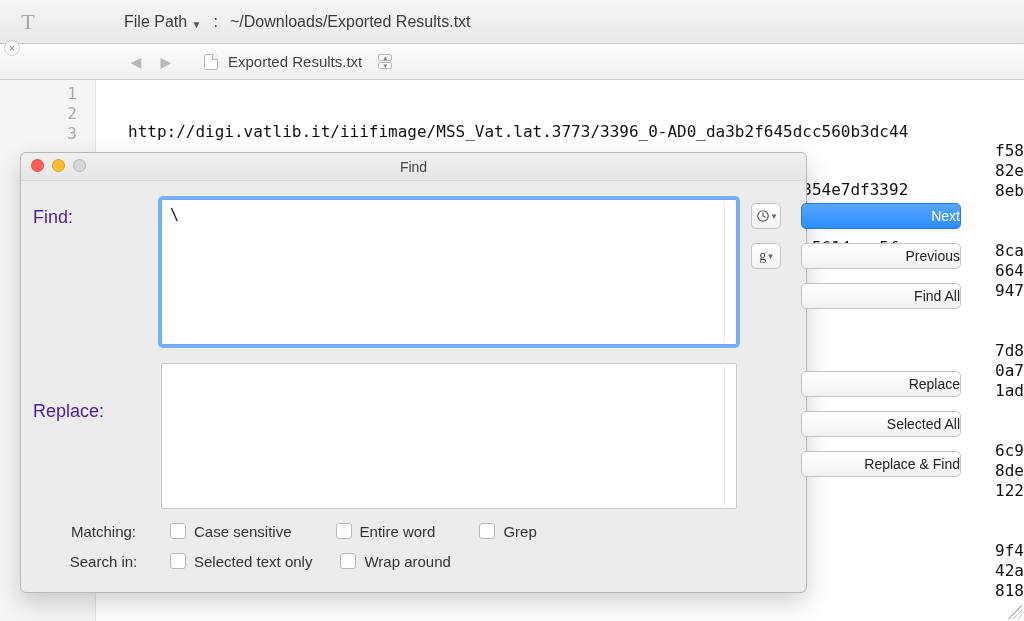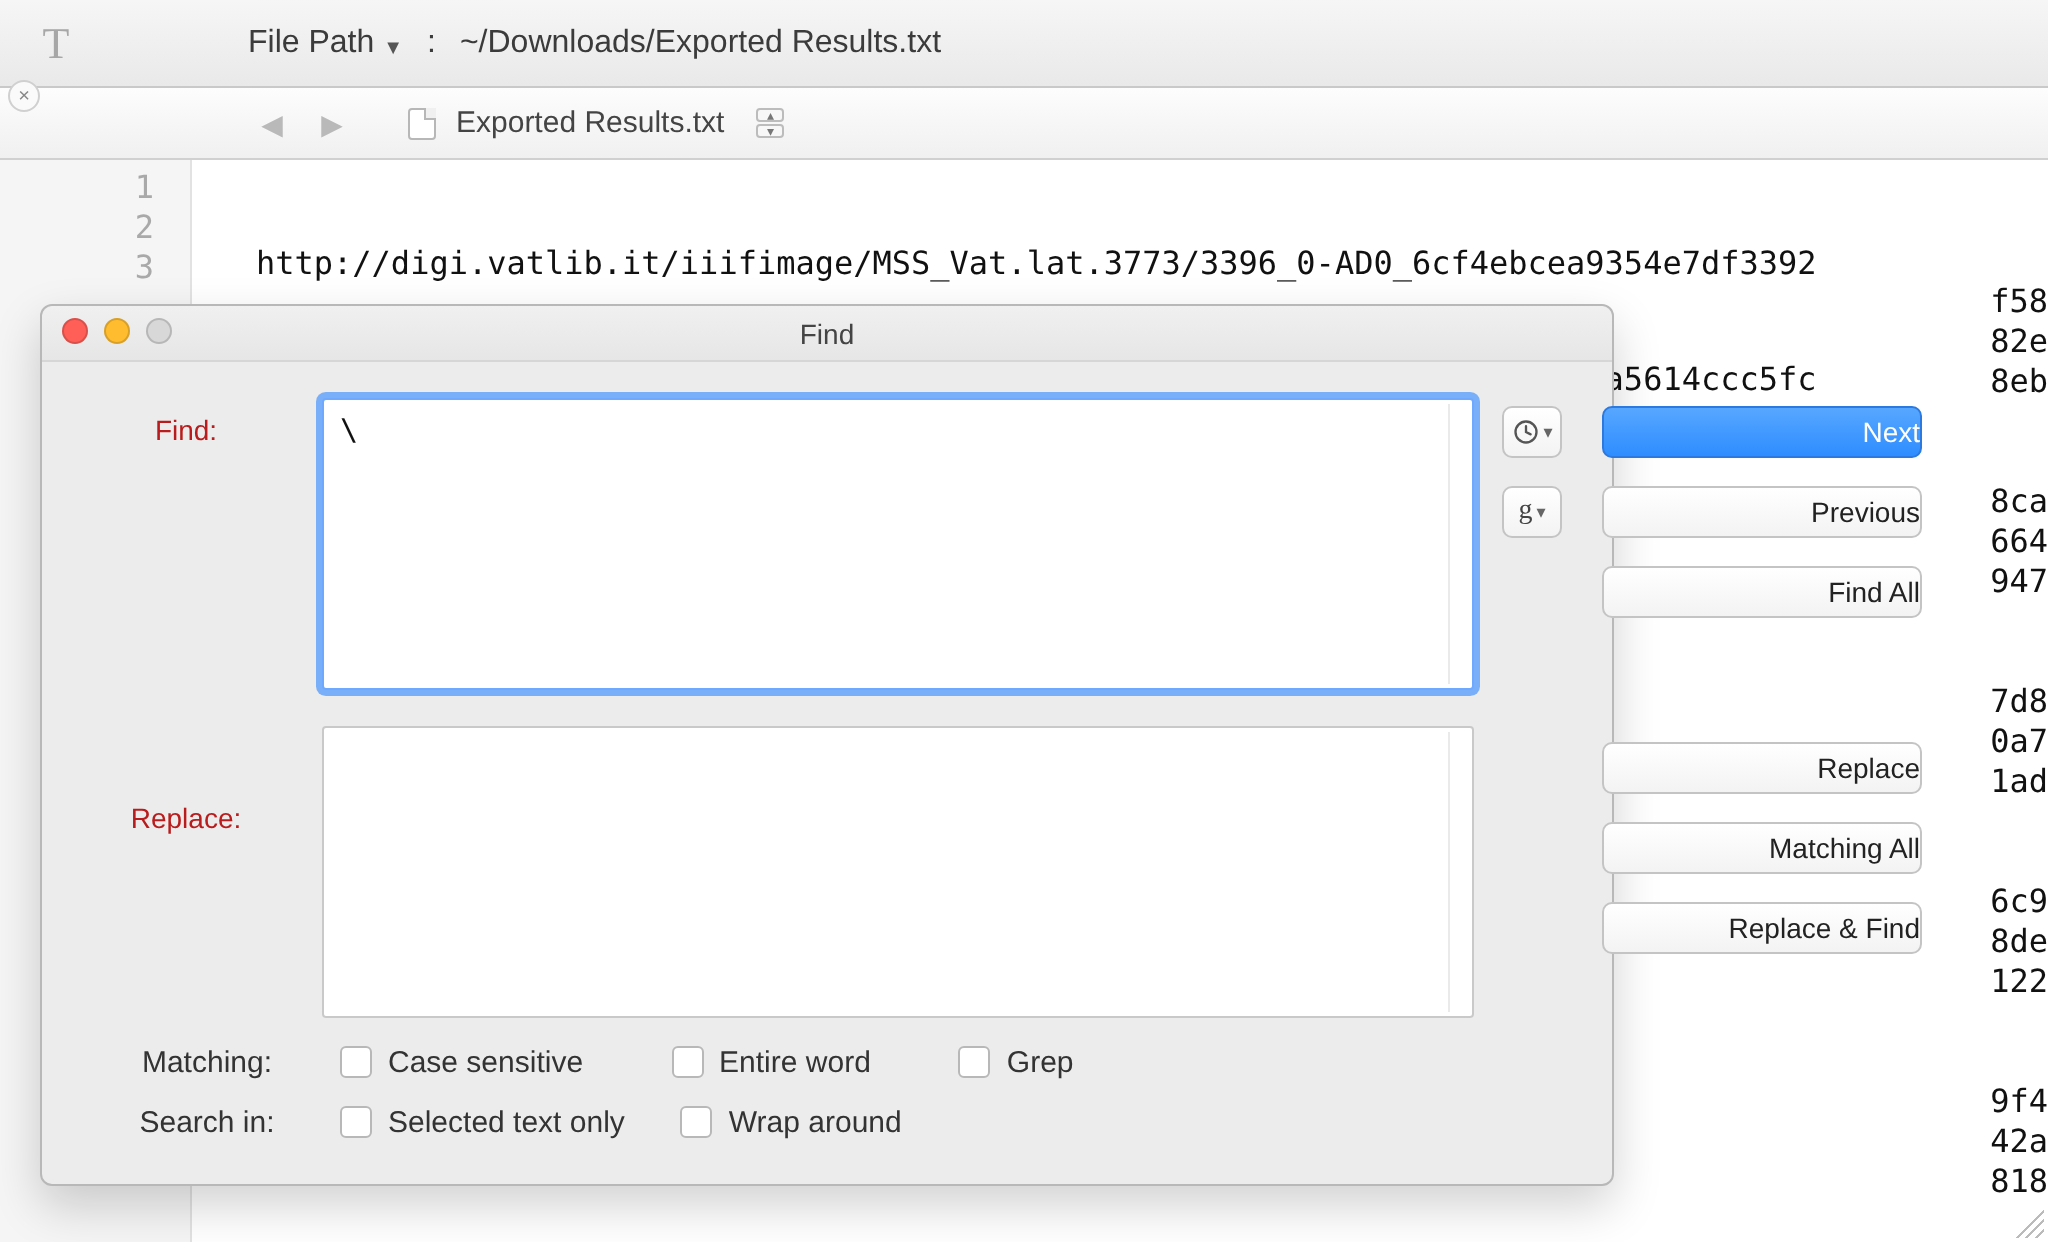--- a/index.html
+++ b/index.html
@@ -87,21 +87,21 @@
     border-radius:6px 6px 0 0;
     font-size:14px; color:#444;
   }
   .traffic { position:absolute; left:10px; top:6px; display:flex; gap:8px; }
   .tl { width:13px;height:13px;border-radius:50%; border:1px solid rgba(0,0,0,.15);}
   .tl.red{background:#ff5f57;} .tl.yel{background:#febc2e;} .tl.gry{background:#d8d8d8;}
 
   .dialog-body { position:absolute; left:0; top:28px; right:0; bottom:0; }
 
   .fieldlabel {
-    position:absolute; width:120px; text-align:center; font-size:14px; color:#b91c1c;
+    position:absolute; width:120px; text-align:left; font-size:18px; color:#4c1d95;
   }
   .bigtext {
     position:absolute; background:#fff; border:1px solid #c9c9c9; border-radius:2px;
     font-family: Menlo, Consolas, monospace; font-size:15px; color:#111;
     padding:6px 8px; resize:none; outline:none;
   }
   .bigtext.focus { box-shadow: 0 0 0 3px rgba(72,150,255,.7); border-color:#6fa9ff; }
   .bigtext-scroll { position:absolute; right:2px; top:2px; bottom:2px; width:10px;
     border-left:1px solid #eaeaea; }
 
@@ -153,20 +153,21 @@
     </div>
 </div>
 
 <div class="editor-wrap">
   <div class="gutter">
     <div>1</div>
     <div>2</div>
     <div>3</div>
   </div>
   <div class="code">
+    <div>http://digi.vatlib.it/iiifimage/MSS_Vat.lat.3773/3396_0-AD0_da3b2f645dcc560b3dc44</div>
     <div>http://digi.vatlib.it/iiifimage/MSS_Vat.lat.3773/3396_0-AD0_6cf4ebcea9354e7df3392</div>
     <div>http://digi.vatlib.it/iiifimage/MSS_Vat.lat.3773/3396_0-AD0_77636c5beba5614ccc5fc</div>
   </div>
 
   <div style="position:absolute; right:0; top:21px; width:36px; font-family:Menlo,Consolas,monospace; font-size:16px; color:#111; text-align:right; line-height:20px; white-space:pre;">
     <div>f58</div><div>82e</div><div>8eb</div>
     <div>8ca</div><div>664</div><div>947</div>
     <div>7d8</div><div>0a7</div><div>1ad</div>
     <div>6c9</div><div>8de</div><div>122</div>
     <div>9f4</div><div>42a</div><div>818</div>
@@ -217,21 +218,21 @@
 
     <div class="fieldlabel" style="left:12px; top:188px;margin-top:32px;">Replace:</div>
     <div class="bigtext" style="left:140px; top:182px; width:576px; height:146px;">
       <span></span>
       <div class="bigtext-scroll"></div>
     </div>
     <div class="actbtn" style="top:190px;">
         <span>Replace</span>
       </div>
     <div class="actbtn" style="top:230px;">
-        <span>Matching All</span>
+        <span>Selected All</span>
       </div>
     <div class="actbtn" style="top:270px;">
         <span>Replace &amp; Find</span>
       </div>
 
     <div class="optrow" style="top:342px;">
       <span class="lab">Matching:</span>
       <span class="item">
           <span class="cb"></span>
           <span>Case sensitive</span>

